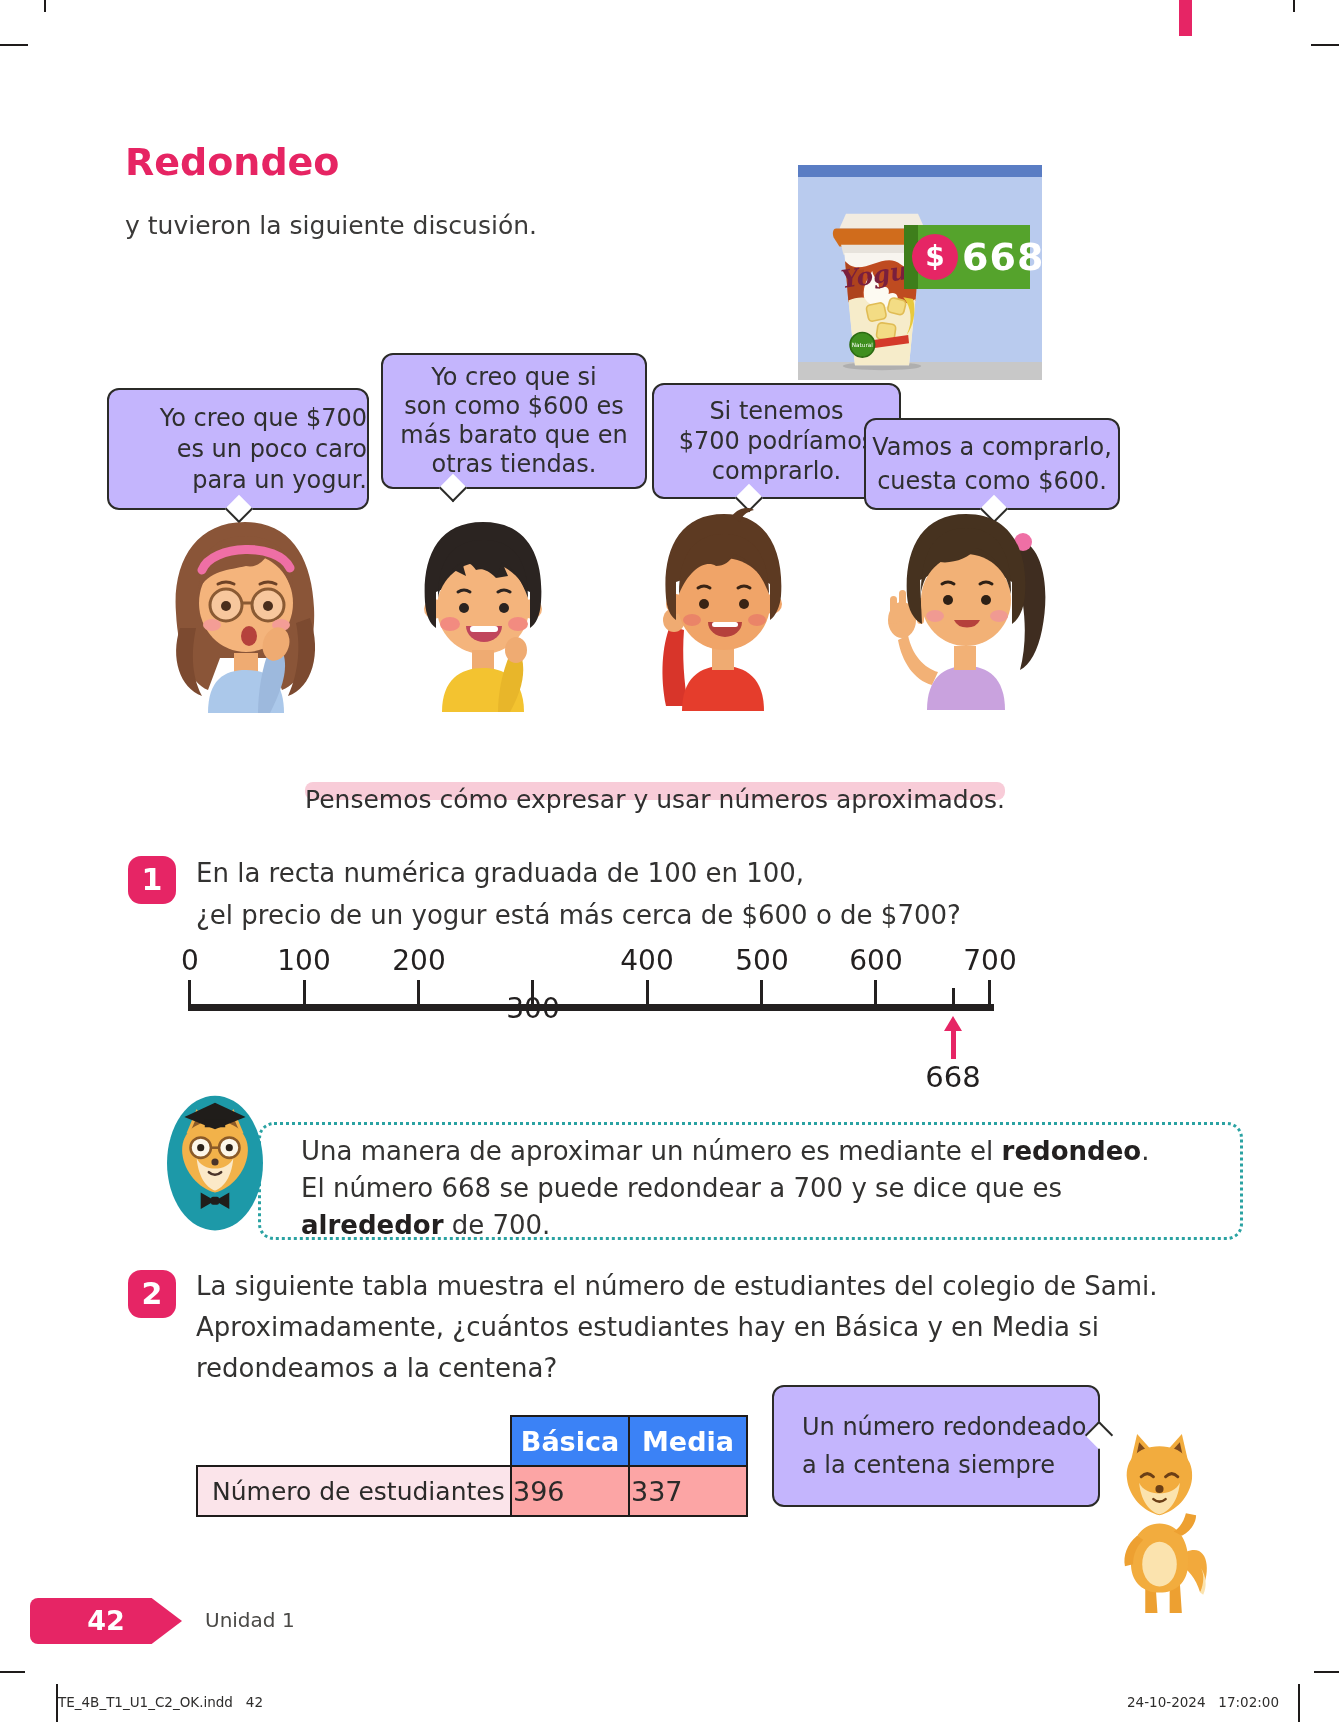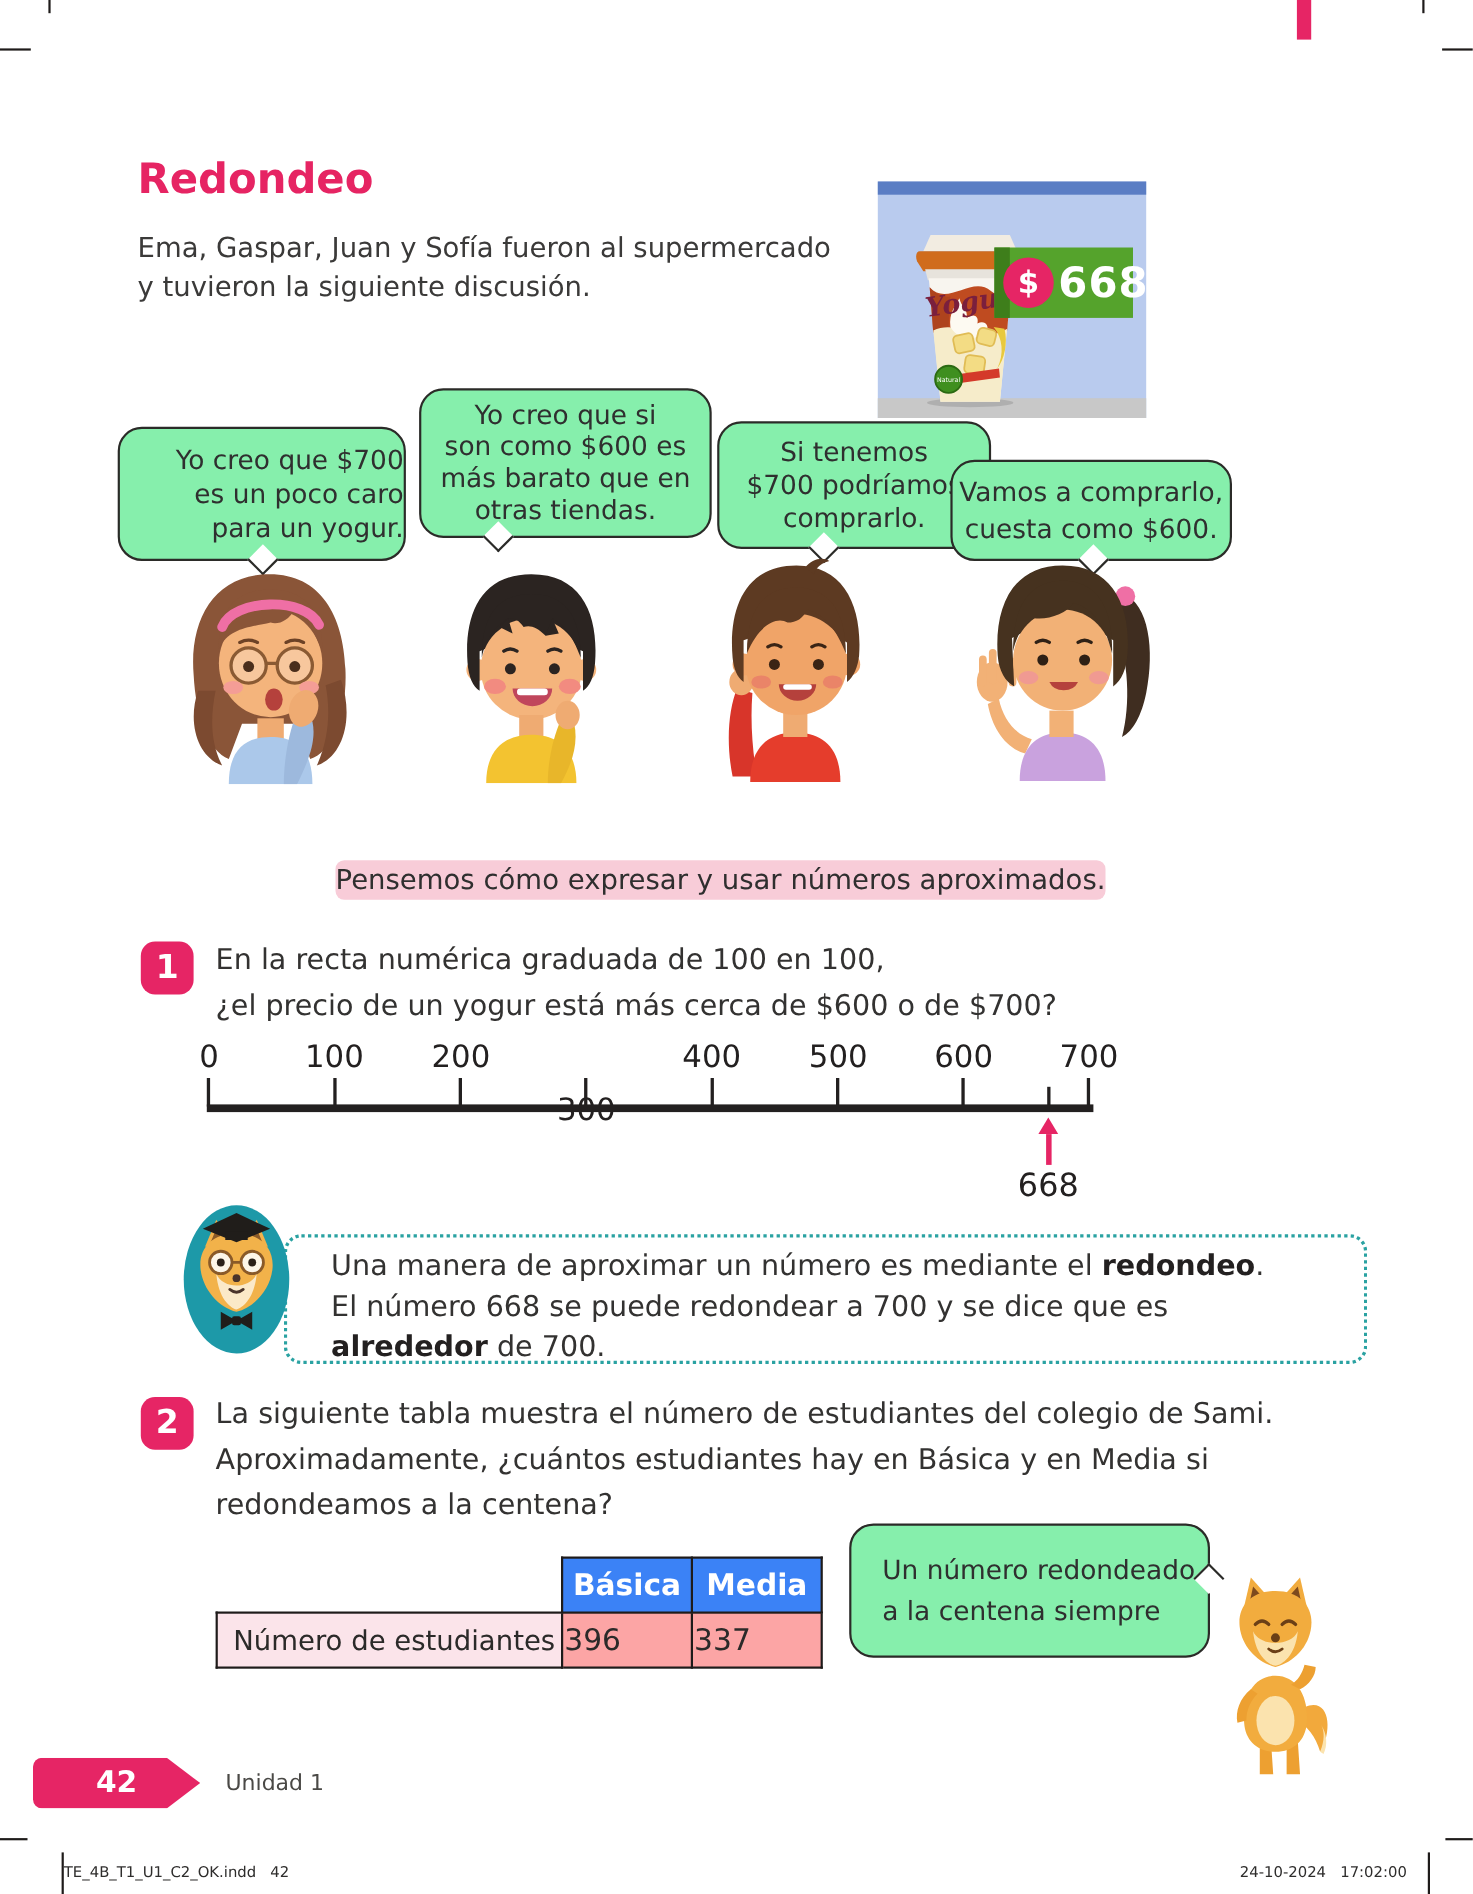--- a/index.html
+++ b/index.html
@@ -15,35 +15,35 @@
   .promo-topband{position:absolute;left:0;top:0;width:100%;height:12px;background:#5a7dc4;}
   .promo-grayband{position:absolute;left:0;bottom:0;width:100%;height:18px;background:#c8c8c8;}
   .yogurt{position:absolute;left:16px;top:34px;width:136px;height:172px;}
   .price-tag{position:absolute;left:106px;top:60px;width:126px;height:64px;background:#55a32c;}
   .price-tag .edge{position:absolute;left:0;top:0;width:14px;height:100%;background:#3e7e1b;}
   .price-tag .coin{position:absolute;left:8px;top:9px;width:46px;height:46px;border-radius:50%;
         background:#e62565;color:#fff;font-size:28px;font-weight:bold;text-align:center;line-height:46px;}
   .price-tag .num{position:absolute;left:58px;top:0;width:66px;height:64px;color:#fff;
         font-size:38px;font-weight:bold;text-align:center;line-height:64px;letter-spacing:1px;}
   
-  .bubble{position:absolute;background:#86efac;border:2.5px solid #2b2b28;border-radius:22px;
+  .bubble{position:absolute;background:#c4b5fd;border:2.5px solid #2b2b28;border-radius:12px;
         font-size:24px;color:#2f2f2f;text-align:center;display:flex;flex-direction:column;justify-content:center;}
   .bubble .tail{position:absolute;width:18px;height:18px;background:#fff;transform:rotate(45deg);
         border-right:2.5px solid #2b2b28;border-bottom:2.5px solid #2b2b28;}
   .tail-down{bottom:-11px;}
   .bubble .tail-right{position:absolute;width:18px;height:18px;background:#fff;transform:rotate(-45deg);
         border-right:2.5px solid #2b2b28;border-top:2.5px solid #2b2b28;right:-11px;}
   #bubble-ema{left:107px;top:388px;width:258px;height:118px;line-height:31px;align-items:flex-end;}
   #bubble-gaspar{left:381px;top:353px;width:262px;height:132px;line-height:29px;}
   #bubble-juan{left:652px;top:383px;width:245px;height:112px;line-height:30px;}
   #bubble-sofia{left:864px;top:418px;width:252px;height:88px;line-height:34px;}
   
   .kid{position:absolute;}
   
-  .focus-banner{position:absolute;left:305px;top:782px;width:700px;height:36px;background:#f8ccd8;
+  .focus-banner{position:absolute;left:305px;top:782px;width:700px;height:18px;background:#f8ccd8;
         border-radius:8px;font-size:25px;line-height:36px;text-align:center;color:#2f2f2f;}
   
   .ex-badge{position:absolute;width:48px;height:48px;background:#e62565;border-radius:13px;
         color:#fff;font-size:30px;font-weight:bold;text-align:center;line-height:48px;}
   .ex-text{position:absolute;font-size:26px;line-height:41px;color:#333231;}
   
   .nl-label{position:absolute;top:944px;width:80px;text-align:center;font-size:28px;color:#232020;}
   .nl-tick{position:absolute;top:980px;width:3px;height:26px;background:#232020;}
   .nl-subtick{position:absolute;top:988px;width:3px;height:18px;background:#232020;}
   .nl-line{position:absolute;left:188px;top:1004px;width:806px;height:7px;background:#232020;}
@@ -86,21 +86,20 @@
   <div class="cropmark" style="left:1311px;top:44px;width:28px;height:2px;"></div>
   <div class="cropmark" style="left:1293px;top:0;width:2px;height:12px;"></div>
   <div class="pinkbar" style="left:1179px;top:0;width:13px;height:36px;"></div>
   <div class="cropmark" style="left:0;top:1671px;width:25px;height:2px;"></div>
   <div class="cropmark" style="left:1314px;top:1671px;width:25px;height:2px;"></div>
   <div class="cropmark" style="left:56px;top:1684px;width:2px;height:38px;"></div>
   <div class="cropmark" style="left:1298px;top:1684px;width:2px;height:38px;"></div>
 
   <div class="title">Redondeo</div>
   <div class="intro">
-    <div>Ema, Gaspar, Juan y Sofía fueron al supermercado</div>
     <div>y tuvieron la siguiente discusión.</div>
   </div>
 
   <div class="promo">
     <div class="promo-topband"></div>
     <div class="promo-grayband"></div>
     <svg class="yogurt" viewBox="0 0 140 210">
       <ellipse cx="70" cy="204" rx="48" ry="5" fill="#000" opacity="0.12"></ellipse>
       <path d="M26 18 L114 18 L122 36 L18 36 Z" fill="#f2ece1"></path>
       <path d="M14 36 L126 36 C130 36 131 42 129 47 L122 58 L18 58 L11 47 C9 42 10 36 14 36 Z" fill="#d06c1c"></path>

